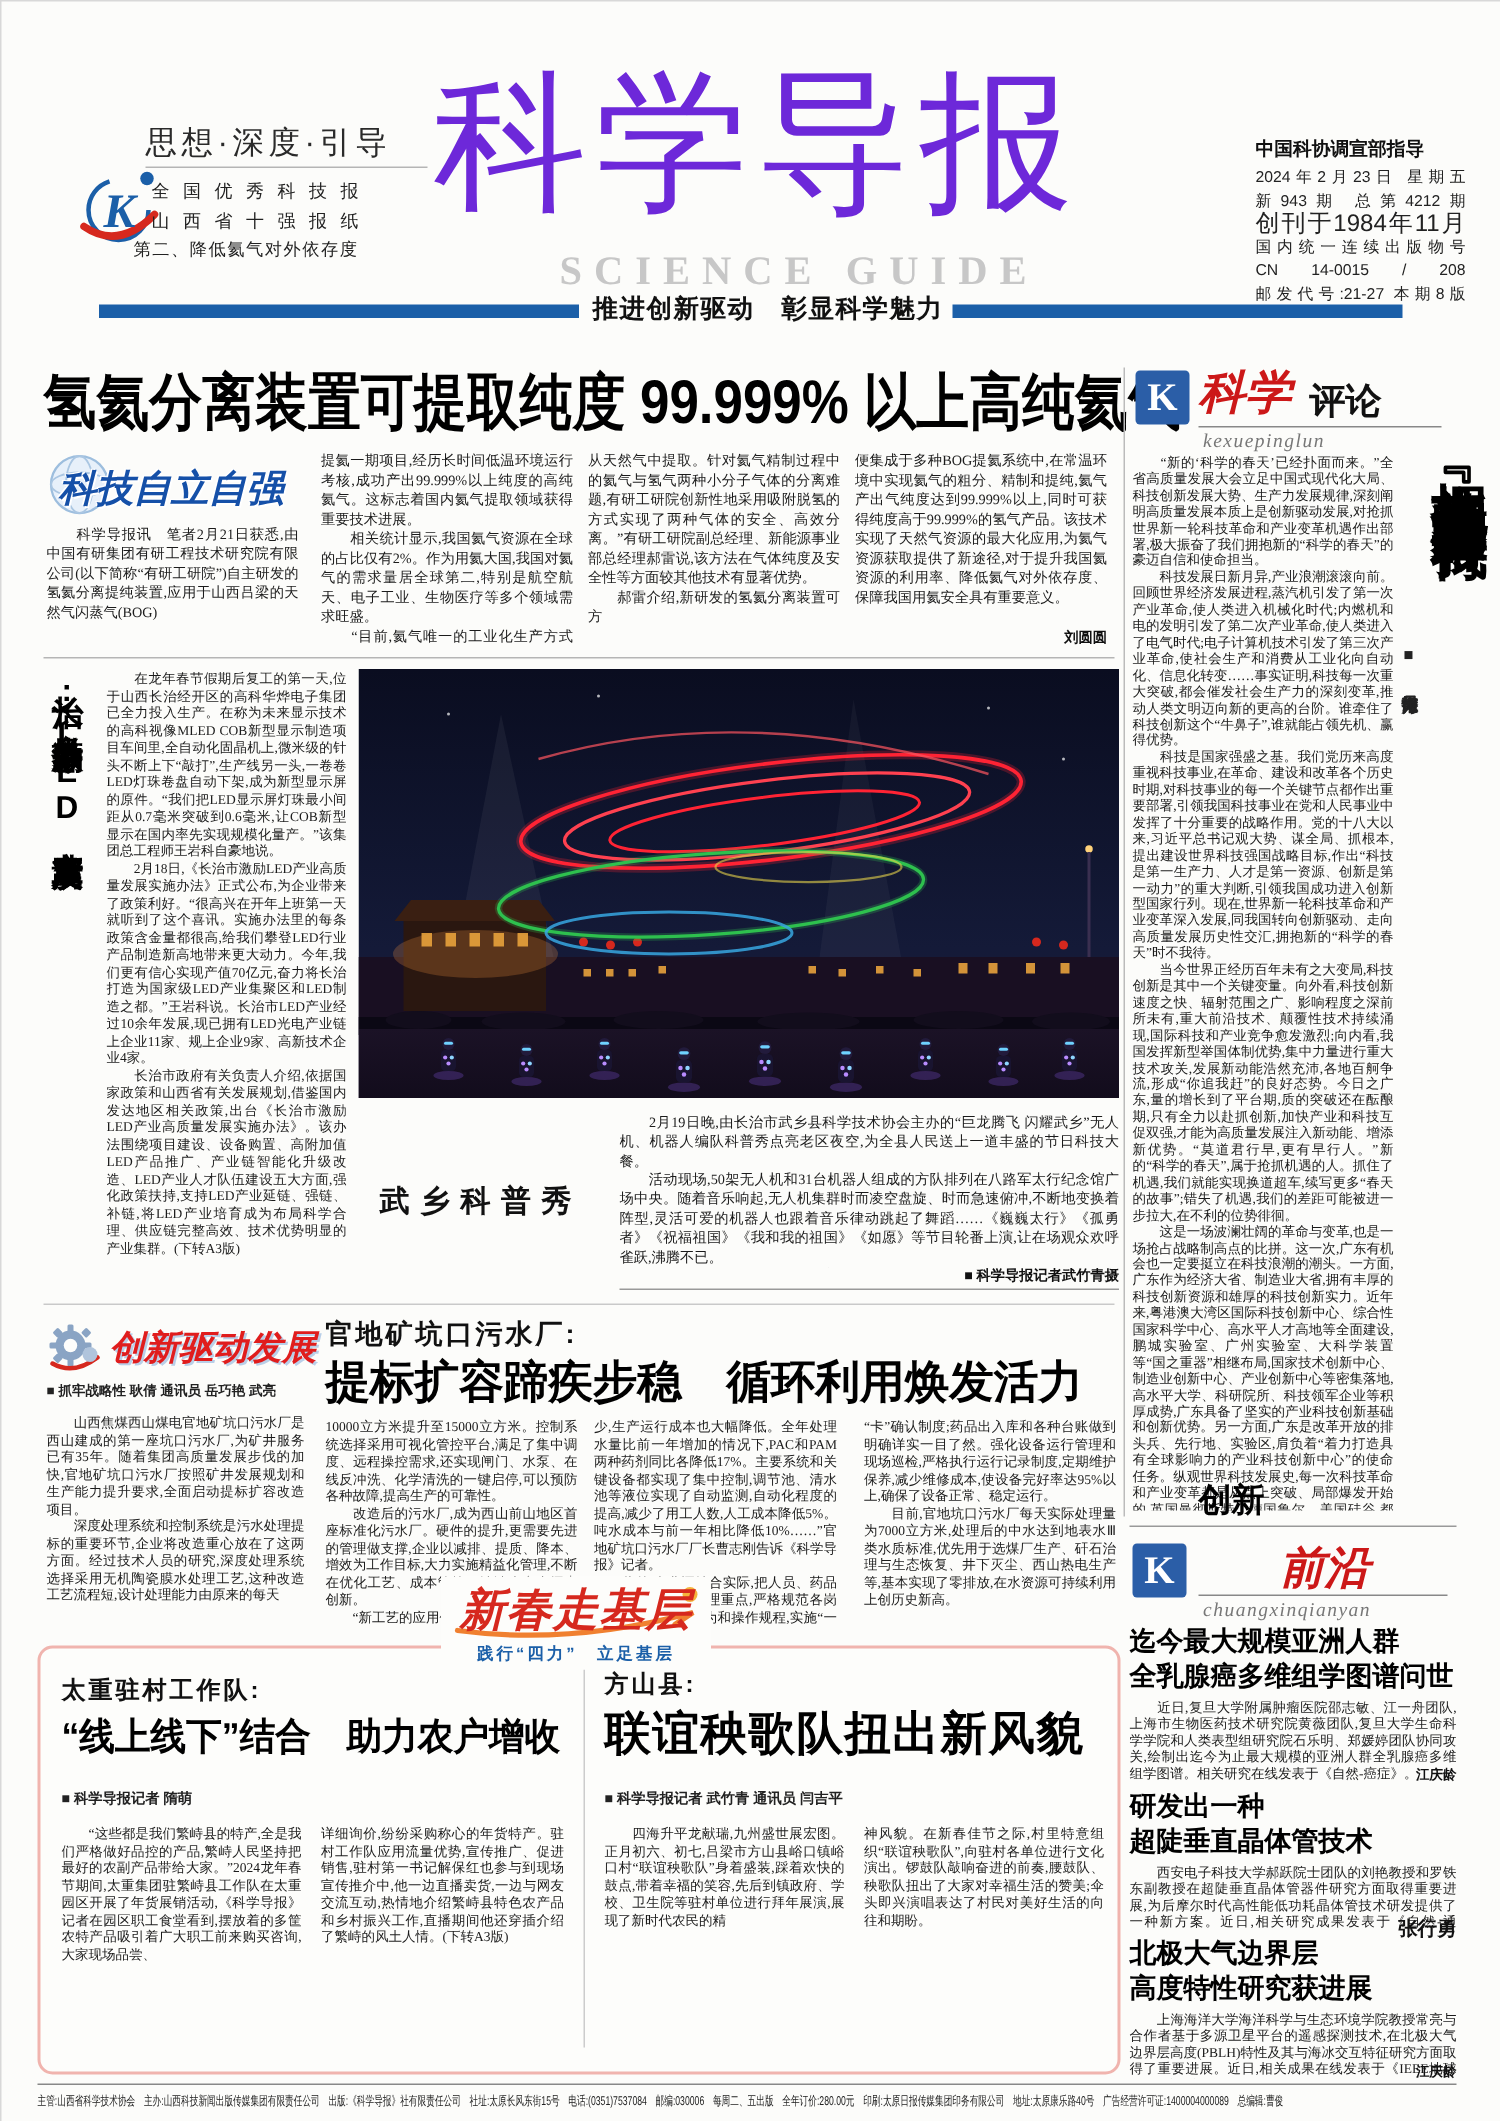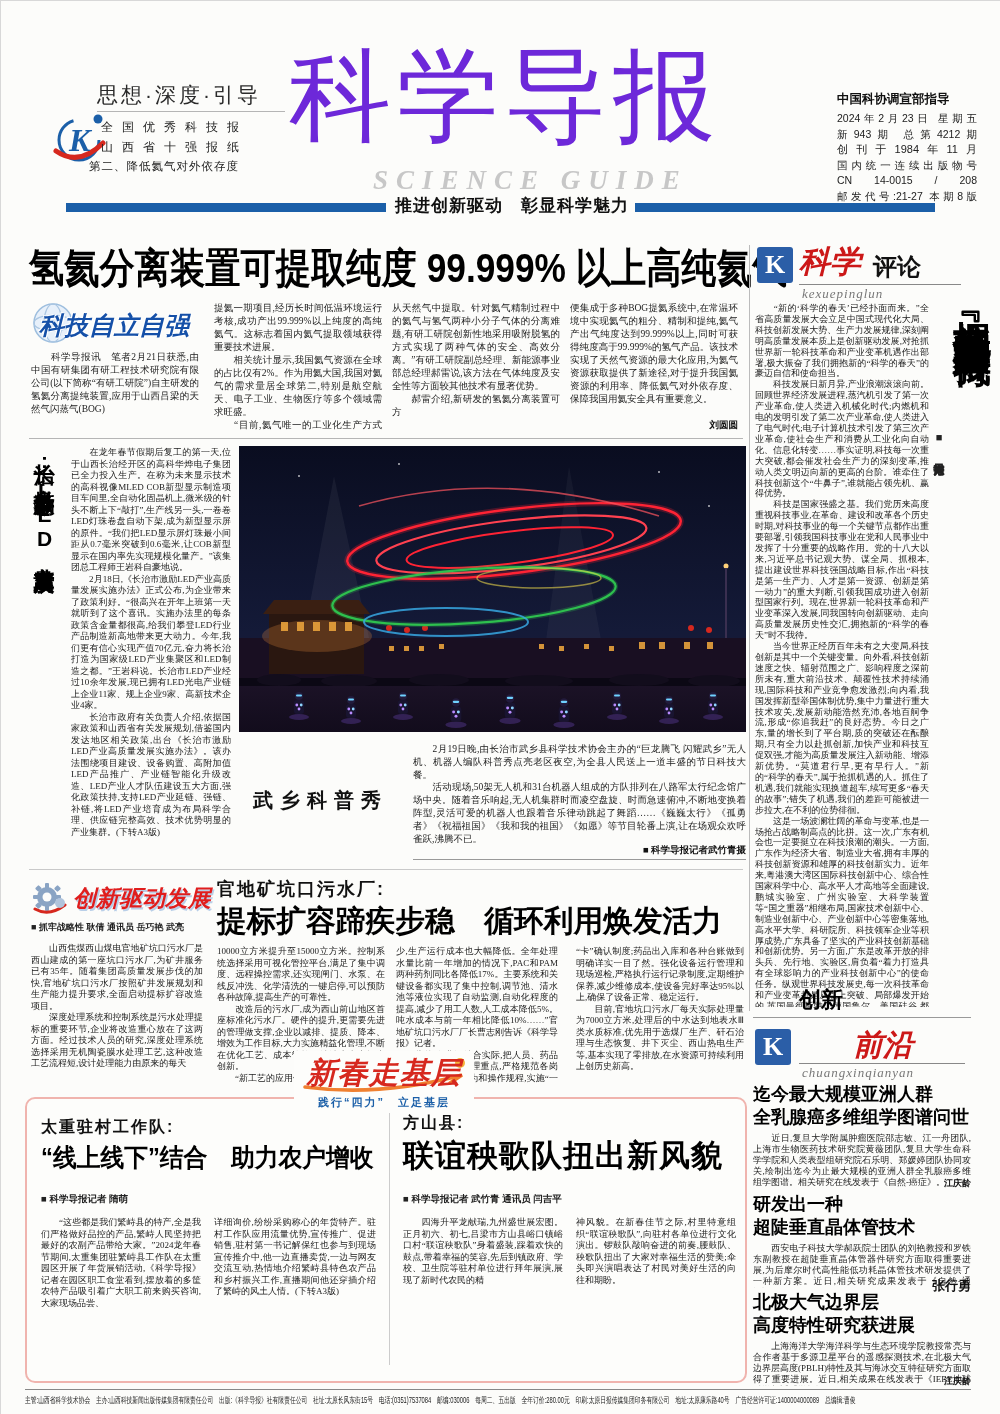--- a/index.html
+++ b/index.html
@@ -33,28 +33,28 @@
       <text x="20" y="44" font-family="Liberation Serif,serif" font-size="32" font-style="italic" font-weight="bold" fill="#1b5fa8">K</text>
       <circle cx="49" cy="12" r="4.5" fill="#1b5fa8"></circle>
     </svg>
   </div>
   <div class="abs" style="left:96px;top:80px;font-size:21px;color:#2a2a2a;letter-spacing:3px;font-weight:500;">思想·深度·引导</div>
   <div class="abs rule" style="left:96px;top:110px;width:188px;"></div>
   <div class="abs" style="left:100px;top:118px;font-size:12px;letter-spacing:9px;color:#222;">全国优秀科技报</div>
   <div class="abs" style="left:100px;top:138px;font-size:12px;letter-spacing:9px;color:#222;">山西省十强报纸</div>
   <div class="abs" style="left:88px;top:158px;font-size:11.5px;letter-spacing:1px;color:#222;">第二、降低氦气对外依存度</div>
 
-  <div class="abs" style="left:372px;top:164px;font-size:27px;color:#c7c7c7;letter-spacing:8px;font-weight:bold;font-family:'Liberation Serif',serif;font-style:italic;">SCIENCE  GUIDE</div>
+  <div class="abs" style="left:372px;top:164px;font-size:27px;color:#c7c7c7;letter-spacing:8px;font-weight:bold;font-family:'Liberation Serif',serif;">SCIENCE  GUIDE</div>
   <div class="abs" style="left:288px;top:40px;font-size:102px;line-height:1.1;color:#6d28d9;font-family:'Liberation Serif',serif;font-weight:normal;letter-spacing:6px;">科学导报</div>
 
   <div class="abs" style="left:836px;top:90px;font-size:12.5px;font-weight:bold;color:#111;">中国科协调宣部指导</div>
   <div class="abs" style="left:836px;top:110px;width:140px;">
     <div class="just-last" style="font-size:10.5px;line-height:15.5px;color:#222;">2024年2月23日 星期五</div>
     <div class="just-last" style="font-size:10.5px;line-height:15.5px;color:#222;">新943期 总第4212期</div>
-    <div class="just-last" style="font-size:11px;line-height:15.5px;color:#222;">创刊于1984年11月</div>
+    <div class="just-last" style="font-size:16px;line-height:15.5px;color:#222;">创刊于1984年11月</div>
     <div class="just-last" style="font-size:10.5px;line-height:15.5px;color:#222;">国内统一连续出版物号</div>
     <div class="just-last" style="font-size:10.5px;line-height:15.5px;color:#222;">CN 14-0015 / 208</div>
     <div class="just-last" style="font-size:10.5px;line-height:15.5px;color:#222;">邮发代号:21-27 本期8版</div>
   </div>
 
   <div class="abs bluebar" style="left:65px;top:202px;width:320px;"></div>
   <div class="abs" style="left:394px;top:193px;font-size:17px;font-weight:bold;letter-spacing:1px;color:#111;">推进创新驱动　彰显科学魅力</div>
   <div class="abs bluebar" style="left:634px;top:202px;width:300px;"></div>
 
   <div class="abs headline-black squeeze" style="left:28px;top:240px;font-size:41px;transform:scaleX(.86);">氢氦分离装置可提取纯度 99.999% 以上高纯氦气</div>

